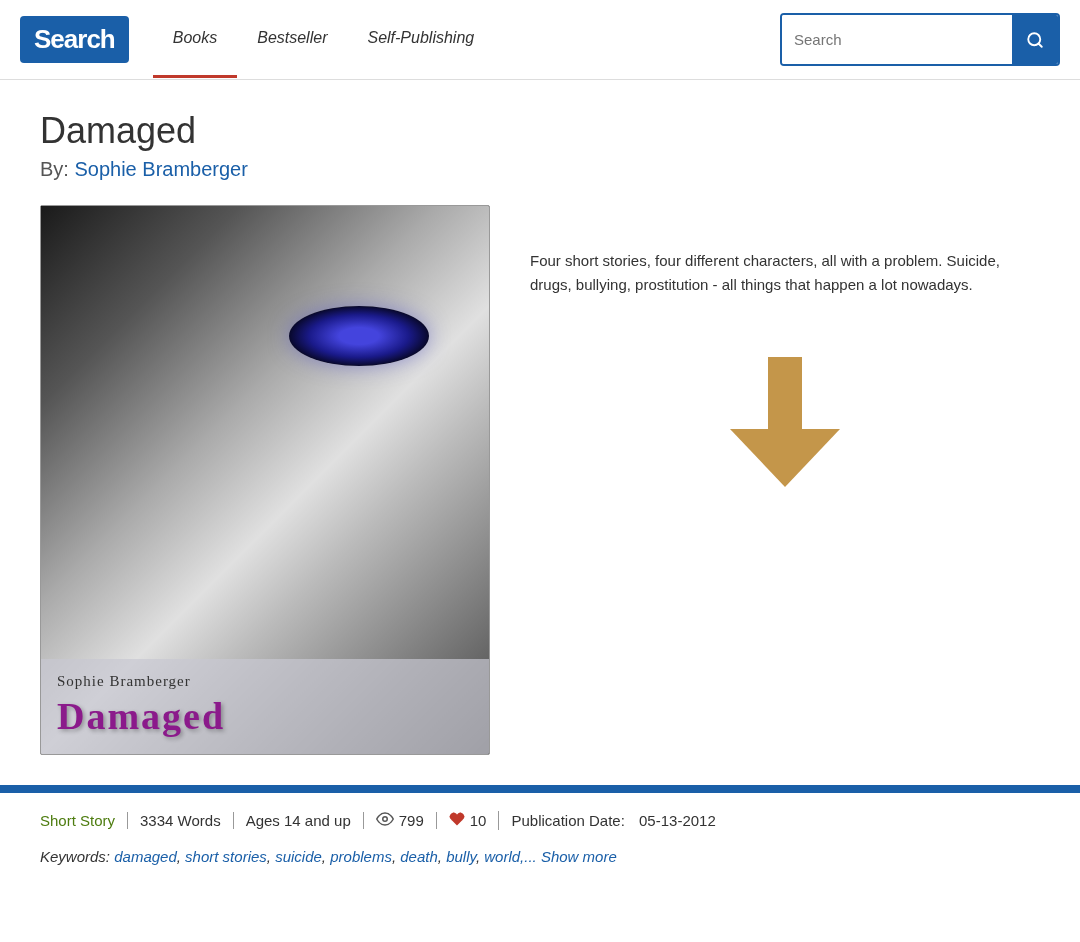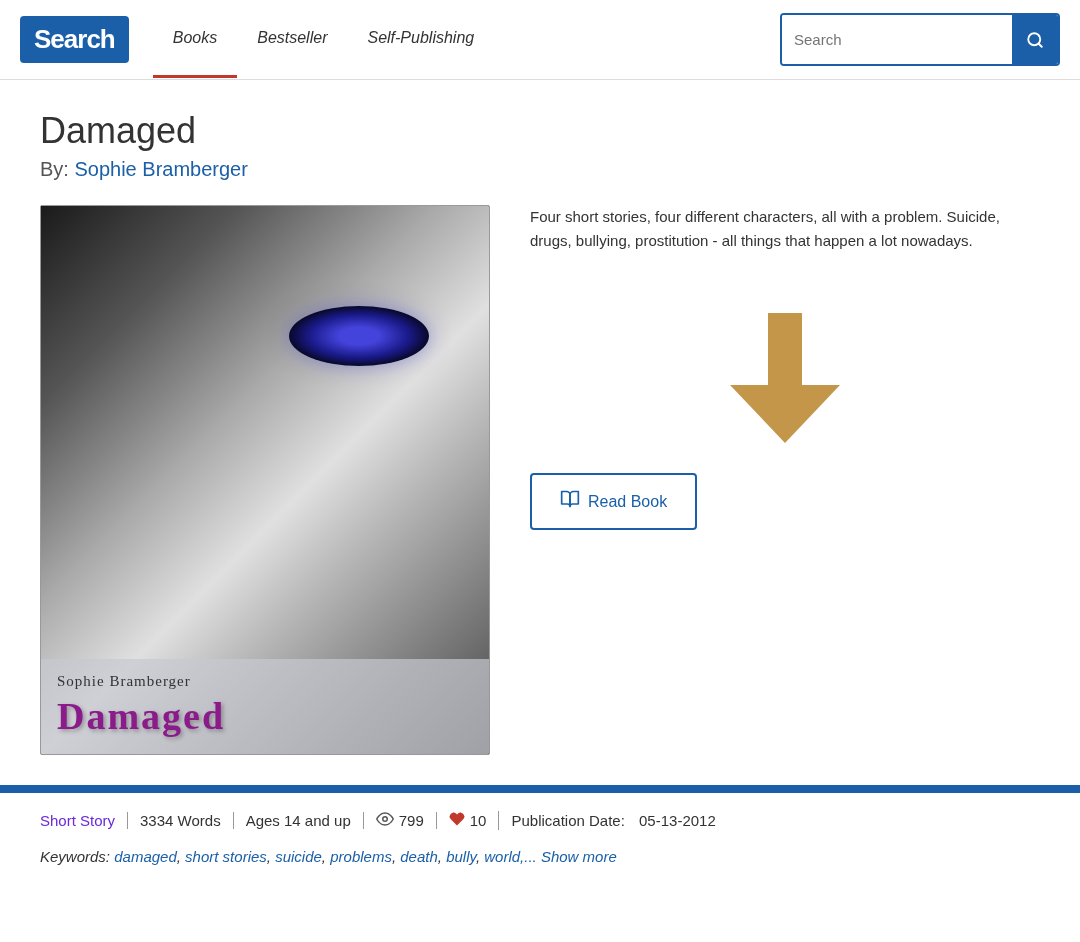--- a/index.html
+++ b/index.html
@@ -155,20 +155,21 @@
       color: #8b1a8b;
       letter-spacing: 2px;
       text-shadow: 2px 2px 4px rgba(0,0,0,0.3);
     }
 
     
     .book-info {
       flex: 1;
       display: flex;
       flex-direction: column;
+      margin-top: 44px;
     }
     .book-description {
       font-size: 15px;
       line-height: 1.6;
       color: #333;
       margin-bottom: 30px;
     }
 
     
     .download-arrow {
@@ -220,21 +221,21 @@
     }
     .meta-item {
       padding: 0 12px;
       border-right: 1px solid #999;
       display: flex;
       align-items: center;
       gap: 5px;
     }
     .meta-item:first-child { padding-left: 0; }
     .meta-item.no-border { border-right: none; }
-    .meta-link { color: #6d28d9; text-decoration: none; }
+    .meta-link { color: #4d7c0f; text-decoration: none; }
 
     .keywords-row {
       padding: 0 40px 20px;
       font-size: 15px;
       color: #333;
       font-style: italic;
     }
     .keyword-link {
       color: #1a5fa8;
       text-decoration: none;
@@ -292,29 +293,20 @@
       <p class="book-description">Four short stories, four different characters, all with a problem. Suicide, drugs, bullying, prostitution - all things that happen a lot nowadays.</p>
 
       <div class="download-arrow">
         <svg width="110" height="130" viewBox="0 0 110 130">
           <rect x="38" y="0" width="34" height="72" fill="#c4964a"></rect>
           <polygon points="0,72 110,72 55,130" fill="#c4964a"></polygon>
         </svg>
       </div>
 
       <div class="action-buttons">
-        <button class="btn">
-          <span class="btn-icon">
-            <svg width="20" height="20" viewBox="0 0 24 24" fill="none" stroke="#1a5fa8" stroke-width="2" stroke-linecap="round" stroke-linejoin="round">
-              <path d="M2 3h6a4 4 0 0 1 4 4v14a3 3 0 0 0-3-3H2z"></path>
-              <path d="M22 3h-6a4 4 0 0 0-4 4v14a3 3 0 0 1 3-3h7z"></path>
-            </svg>
-          </span>
-          <span>Read Book</span>
-        </button>
       </div>
     </div>
   </div>
 </div>
 
 <div class="footer-bar"></div>
 
 <div class="book-meta">
   <div class="meta-item">
     <a href="#" class="meta-link">Short Story</a>

